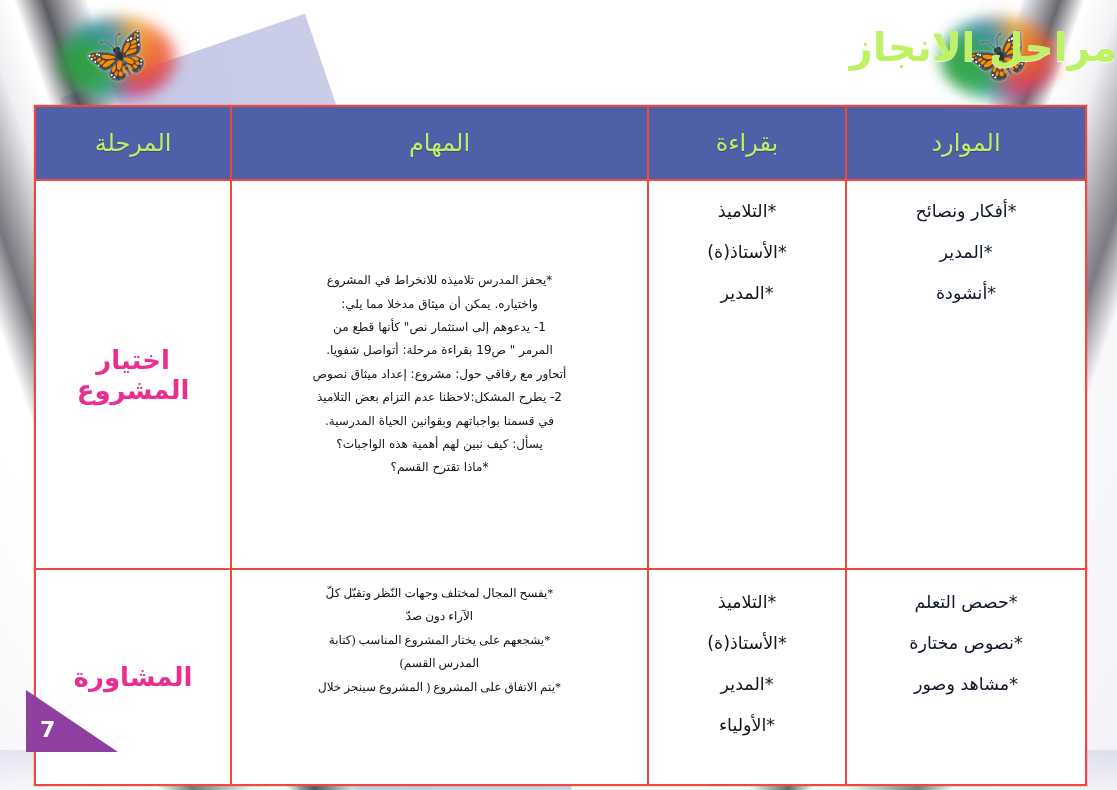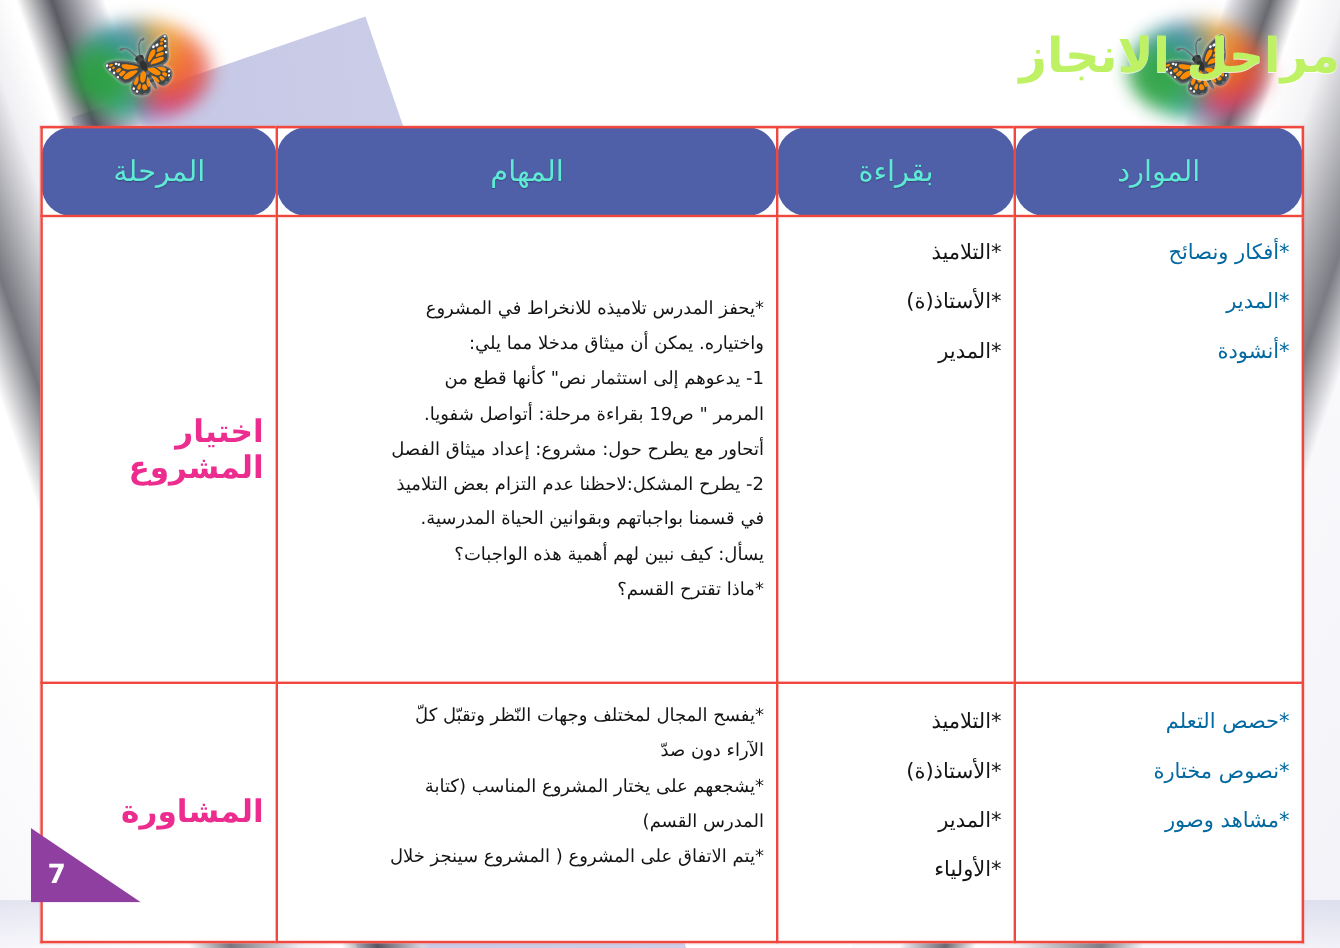--- a/index.html
+++ b/index.html
@@ -138,70 +138,68 @@
     border-collapse:collapse;
     table-layout:fixed;
     direction:rtl;
     background:#ffffff;
     box-shadow:0 0 0 1px rgba(240,75,75,.2);
   }
   #plan-table th,#plan-table td{
     border:2px solid #f0483f;
     vertical-align:middle;
     padding:6px 10px;
-    text-align:right;
   }
   #plan-table thead th{
     background:#4f5fa8;
-    color:#5eead4;
+    color:#bef264;
     font-size:24px;
     font-weight:normal;
     height:60px;
     text-align:center;
     text-shadow:0 1px 1px rgba(0,0,0,.25);
-    border-radius:25px;
   }
   .col-stage{width:196px;}
   .col-tasks{width:417px;}
   .col-resp{width:198px;}
   .col-res{width:240px;}
 
   td.cell-stage{
     text-align:center;
     color:#ec2d8f;
     font-size:26px;
     font-weight:bold;
     background:transparent;
     letter-spacing:1px;
     text-shadow:0 1px 1px rgba(255,255,255,.7);
   }
   td.cell-tasks{
     text-align:center;
-    font-size:15px;
+    font-size:12px;
     line-height:1.95;
     color:#141414;
     background:#ffffff;
   }
   td.cell-resp{
     text-align:center;
     font-size:17.5px;
     line-height:2.35;
     color:#141414;
     background:#ffffff;
   }
   td.cell-res{
     text-align:center;
     font-size:17.5px;
     line-height:2.35;
-    color:#0369a1;
+    color:#0f172a;
     background:transparent;
   }
   .line{display:block;}
   #row-1 td.cell-tasks{height:375px;}
-  #row-2 td.cell-tasks{height:196px;vertical-align:top;padding-top:12px;}
+  #row-2 td.cell-tasks{height:196px;vertical-align:top;padding-top:12px;font-family:Liberation Serif, serif;}
   #row-1 td.cell-resp,#row-1 td.cell-res{vertical-align:top;padding-top:10px;}
   #row-2 td.cell-resp,#row-2 td.cell-res{vertical-align:top;padding-top:12px;}
   #row-1 td.cell-stage,#row-2 td.cell-stage{vertical-align:middle;}
 
   
   td.cell-res,td.cell-stage{background:rgba(255,255,255,0);}
 
   
   #page-number{
     position:absolute;left:26px;bottom:38px;
@@ -273,21 +271,21 @@
         <td class="cell-resp">
             <span class="line">*التلاميذ</span>
             <span class="line">*الأستاذ(ة)</span>
             <span class="line">*المدير</span>
           </td>
         <td class="cell-tasks">
             <span class="line">*يحفز المدرس تلاميذه للانخراط في المشروع</span>
             <span class="line">واختياره. يمكن أن ميثاق مدخلا مما يلي:</span>
             <span class="line">1- يدعوهم إلى استثمار نص" كأنها قطع من</span>
             <span class="line">المرمر " ص19 بقراءة مرحلة: أتواصل شفويا.</span>
-            <span class="line">أتحاور مع يطرح حول: مشروع: إعداد ميثاق الفصل</span>
+            <span class="line">أتحاور مع رفاقي حول: مشروع: إعداد ميثاق نصوص</span>
             <span class="line">2- يطرح المشكل:لاحظنا عدم التزام بعض التلاميذ</span>
             <span class="line">في قسمنا بواجباتهم وبقوانين الحياة المدرسية.</span>
             <span class="line">يسأل: كيف نبين لهم أهمية هذه الواجبات؟</span>
             <span class="line">*ماذا تقترح القسم؟</span>
           </td>
         <td class="cell-stage">اختيار المشروع</td>
       </tr>
       <tr id="row-2">
         <td class="cell-res">
             <span class="line">*حصص التعلم</span>

